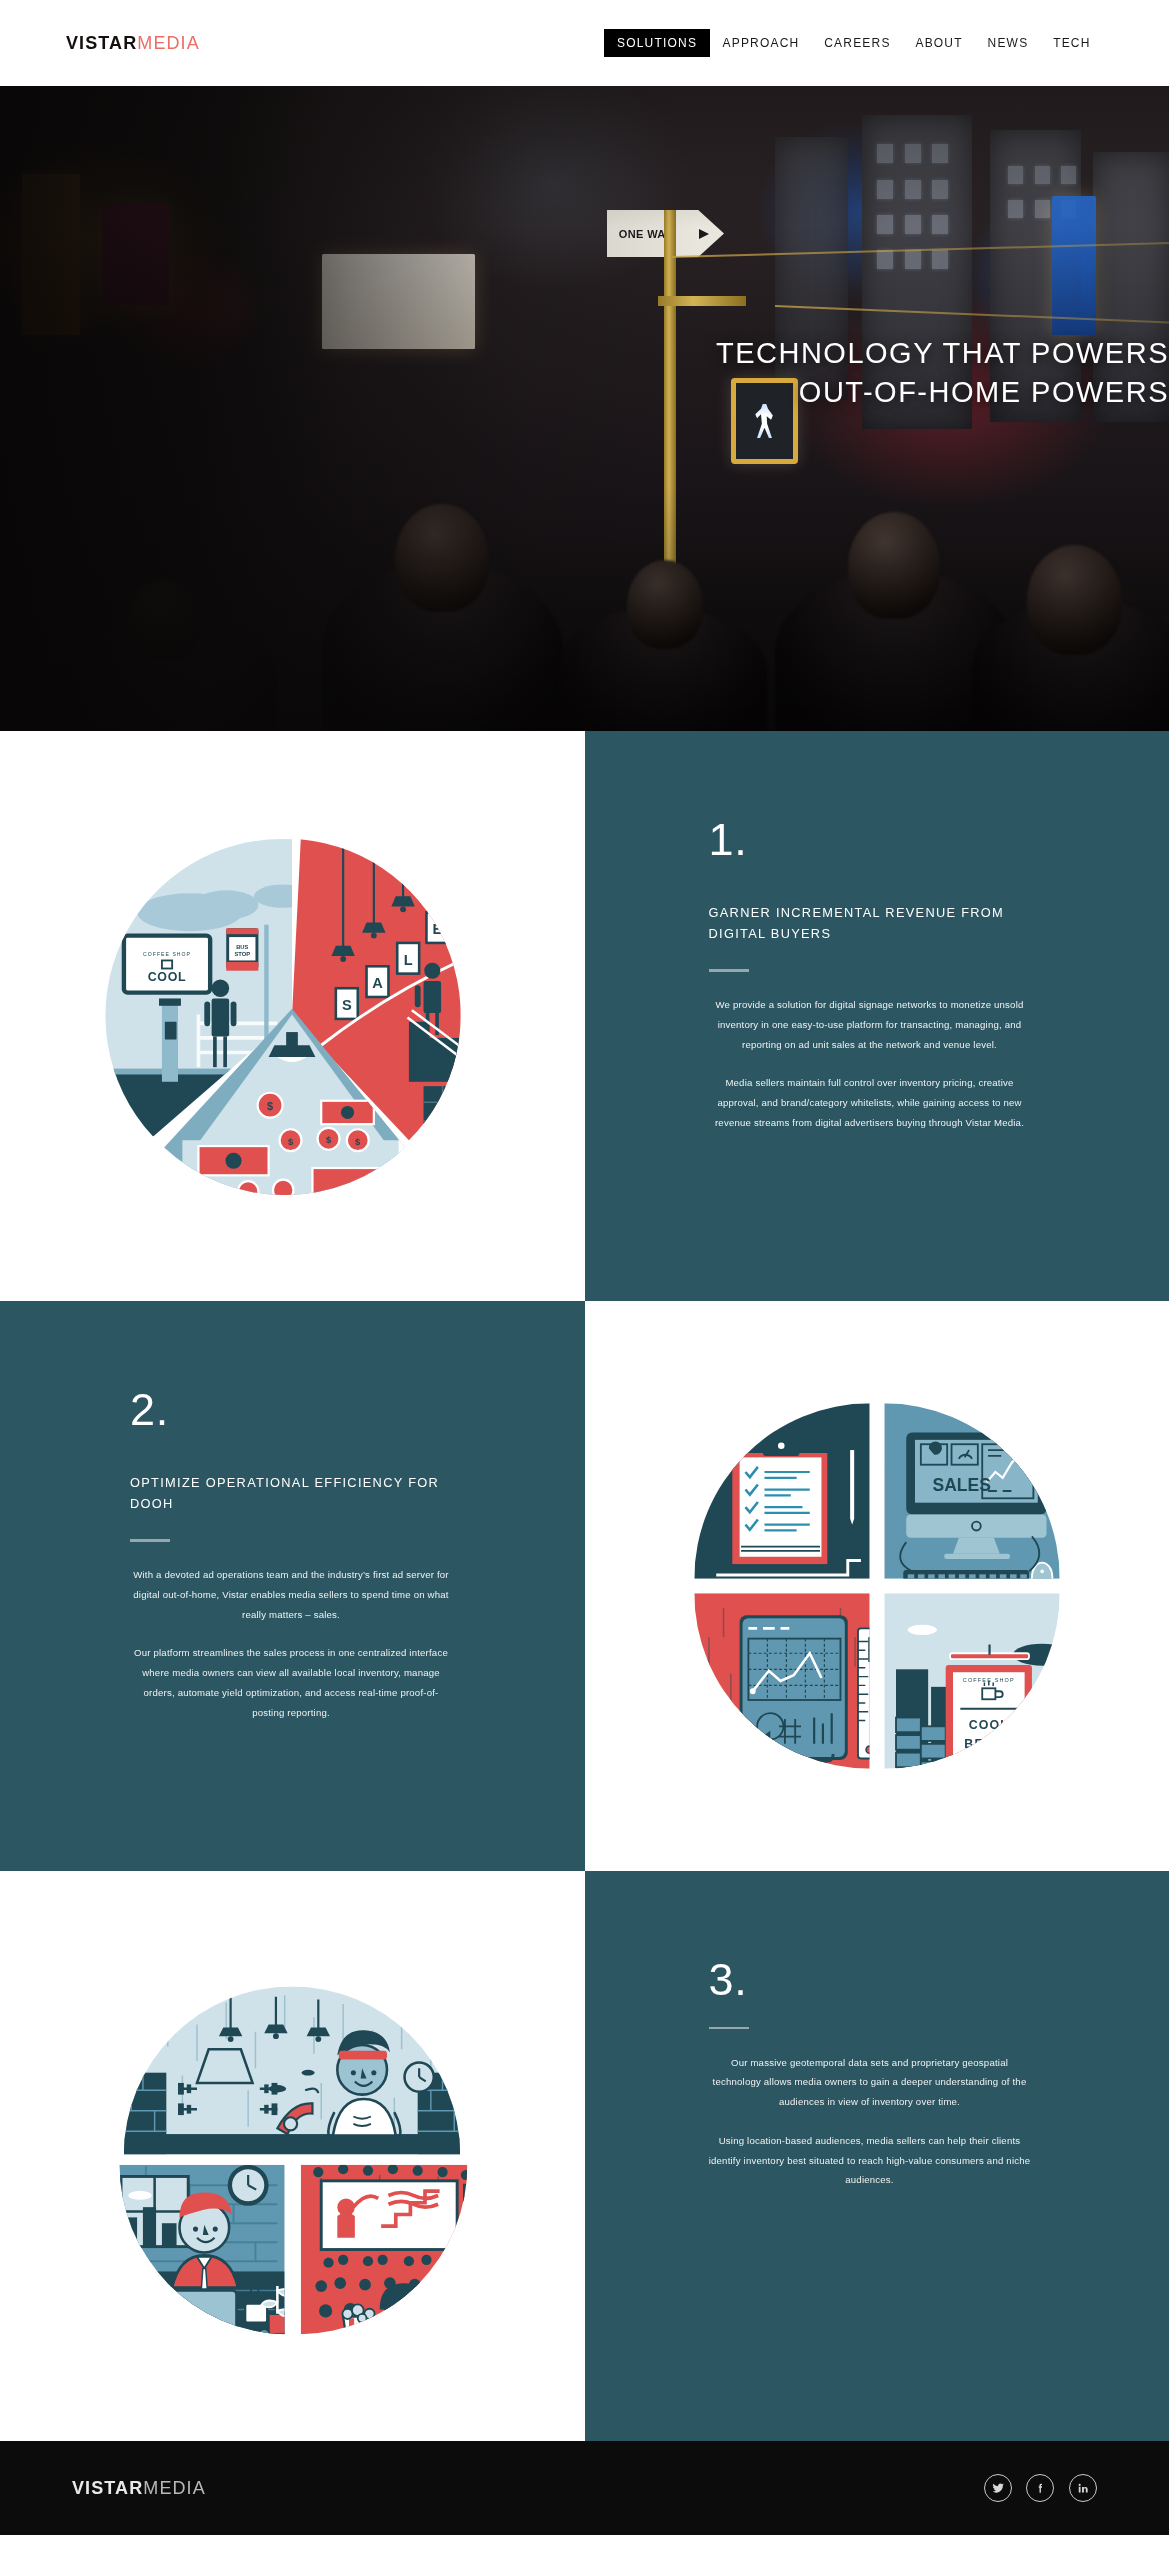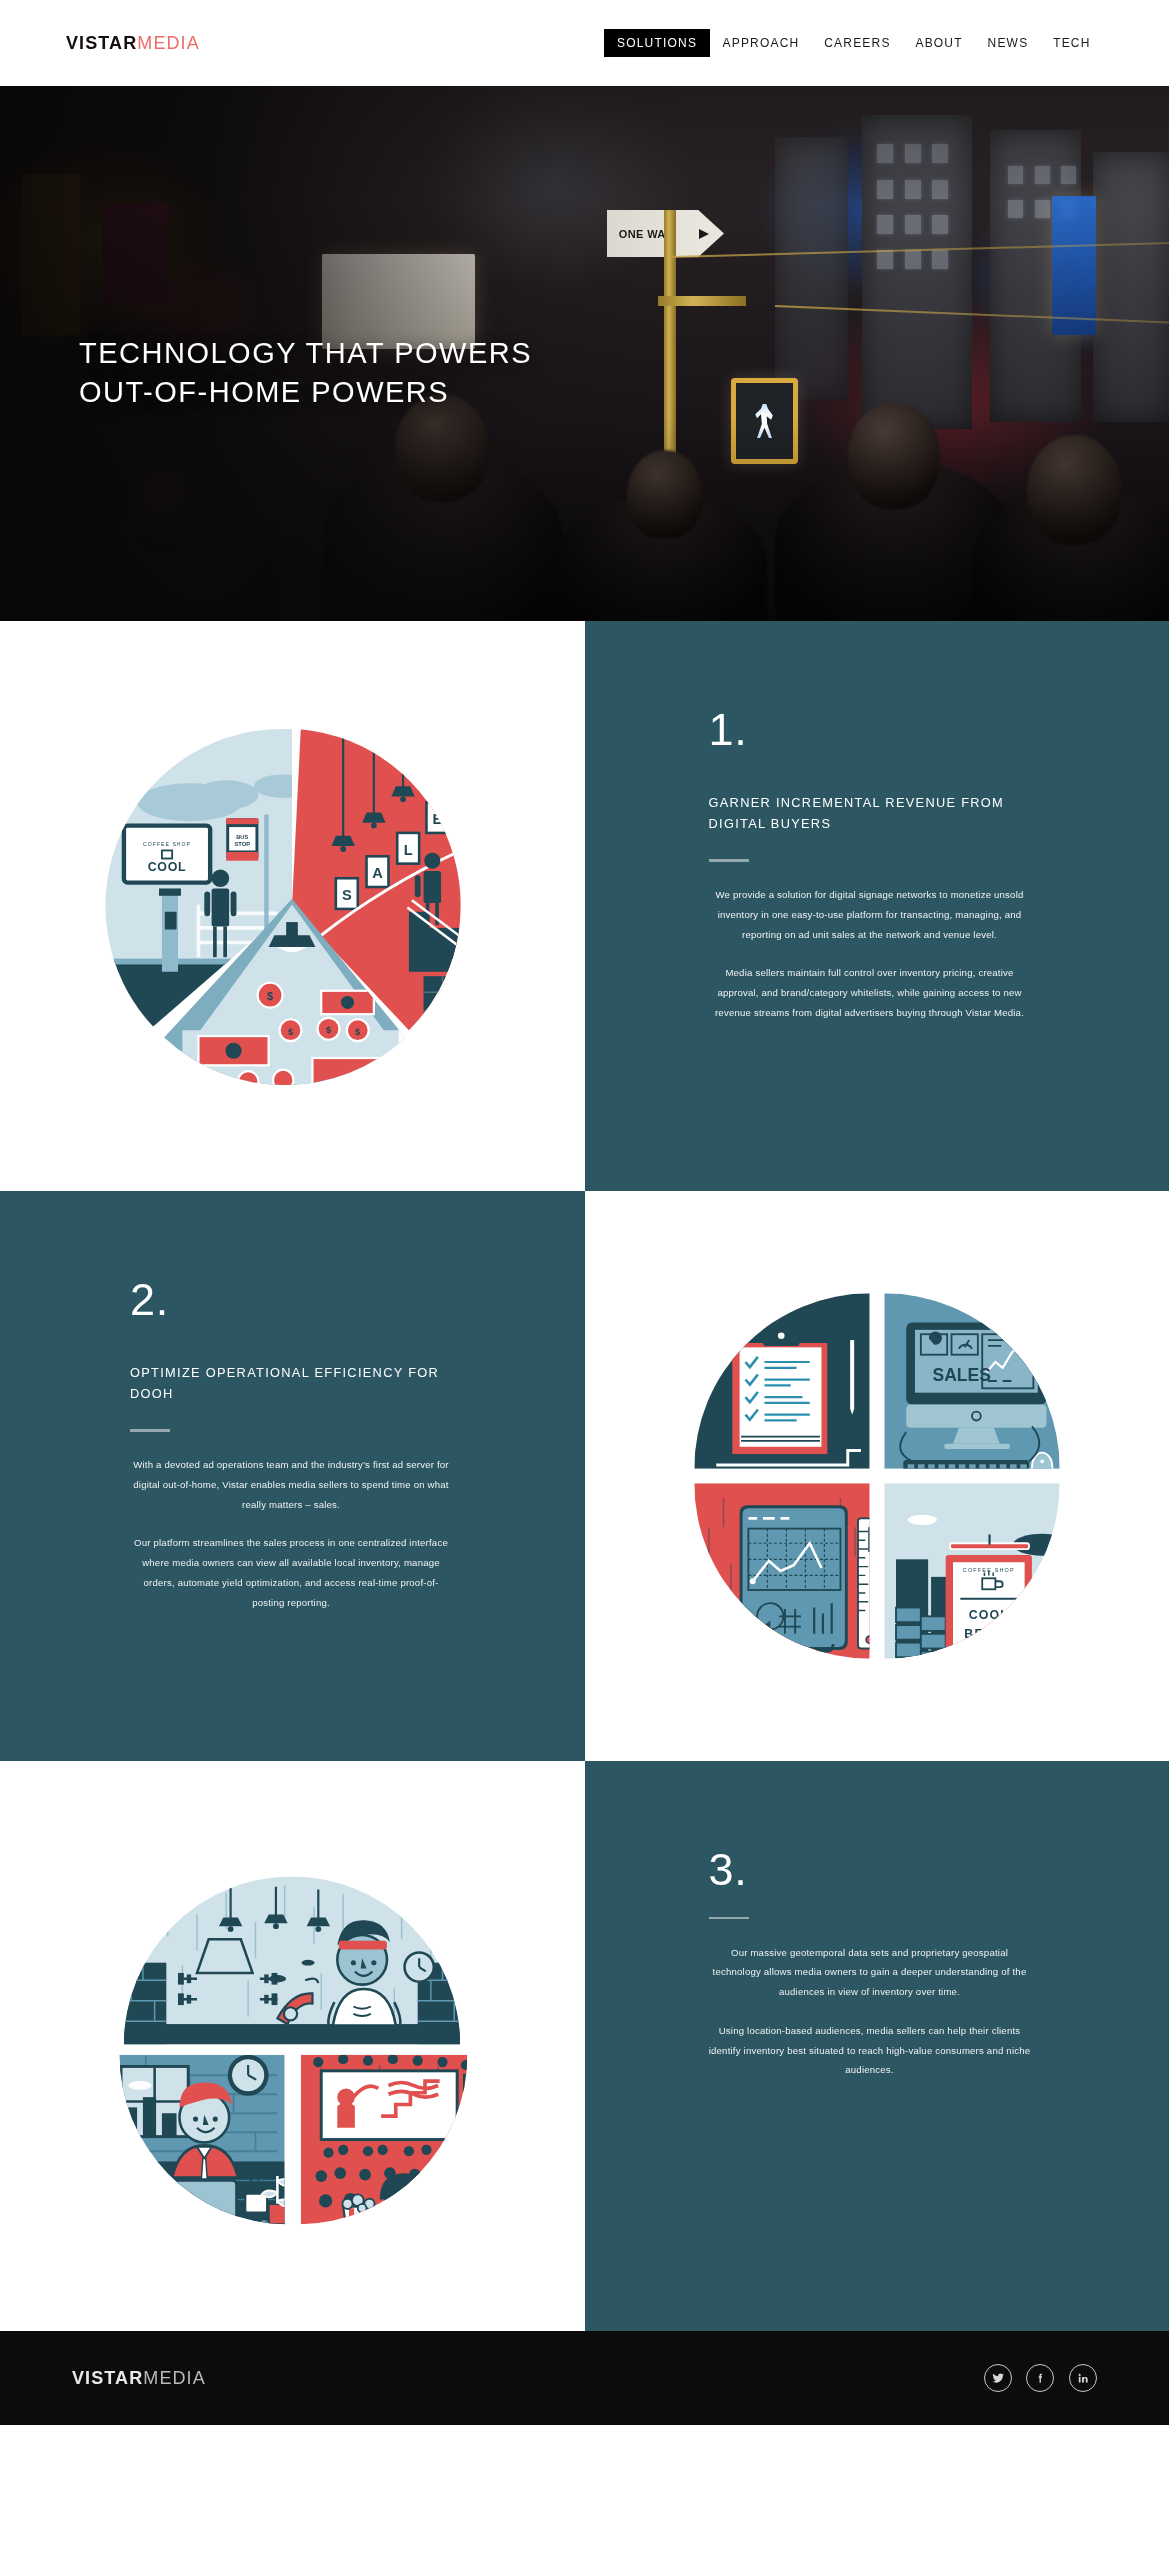--- a/index.html
+++ b/index.html
@@ -20,22 +20,23 @@
   .nav { display:flex; align-items:center; gap:0; }
   .nav-item {
     font-size:12px; letter-spacing:1.2px; color:#1b1b1b;
     padding:6.6px 12.4px; text-decoration:none; white-space:nowrap;
     font-weight:400; cursor:pointer;
   }
   .nav-item.active { background:#000; color:#fff; padding:6.6px 13px; }
 
   
   .hero {
-    height:535px; position:relative; overflow:hidden;
+    height:645px; position:relative; overflow:hidden;
     background:#701a75;
+    text-align:right;
   }
   .hero-photo { position:absolute; inset:0; }
   .hero-photo .sky {
     position:absolute; left:0; top:0; right:0; height:100%;
     background:
       radial-gradient(ellipse 190px 139px at 88px 153px, rgba(214,152,52,.85), rgba(120,70,20,0) 72%),
       radial-gradient(ellipse 110px 88px at 186px 219px, rgba(222,60,70,.5), rgba(100,20,30,0) 70%),
       radial-gradient(ellipse 146px 124px at 862px 124px, rgba(30,90,190,.55), rgba(10,30,80,0) 72%),
       radial-gradient(ellipse 132px 117px at 1060px 190px, rgba(40,110,215,.5), rgba(10,30,80,0) 72%),
       radial-gradient(ellipse 219px 146px at 950px 314px, rgba(200,40,60,.35), rgba(80,10,20,0) 74%),

